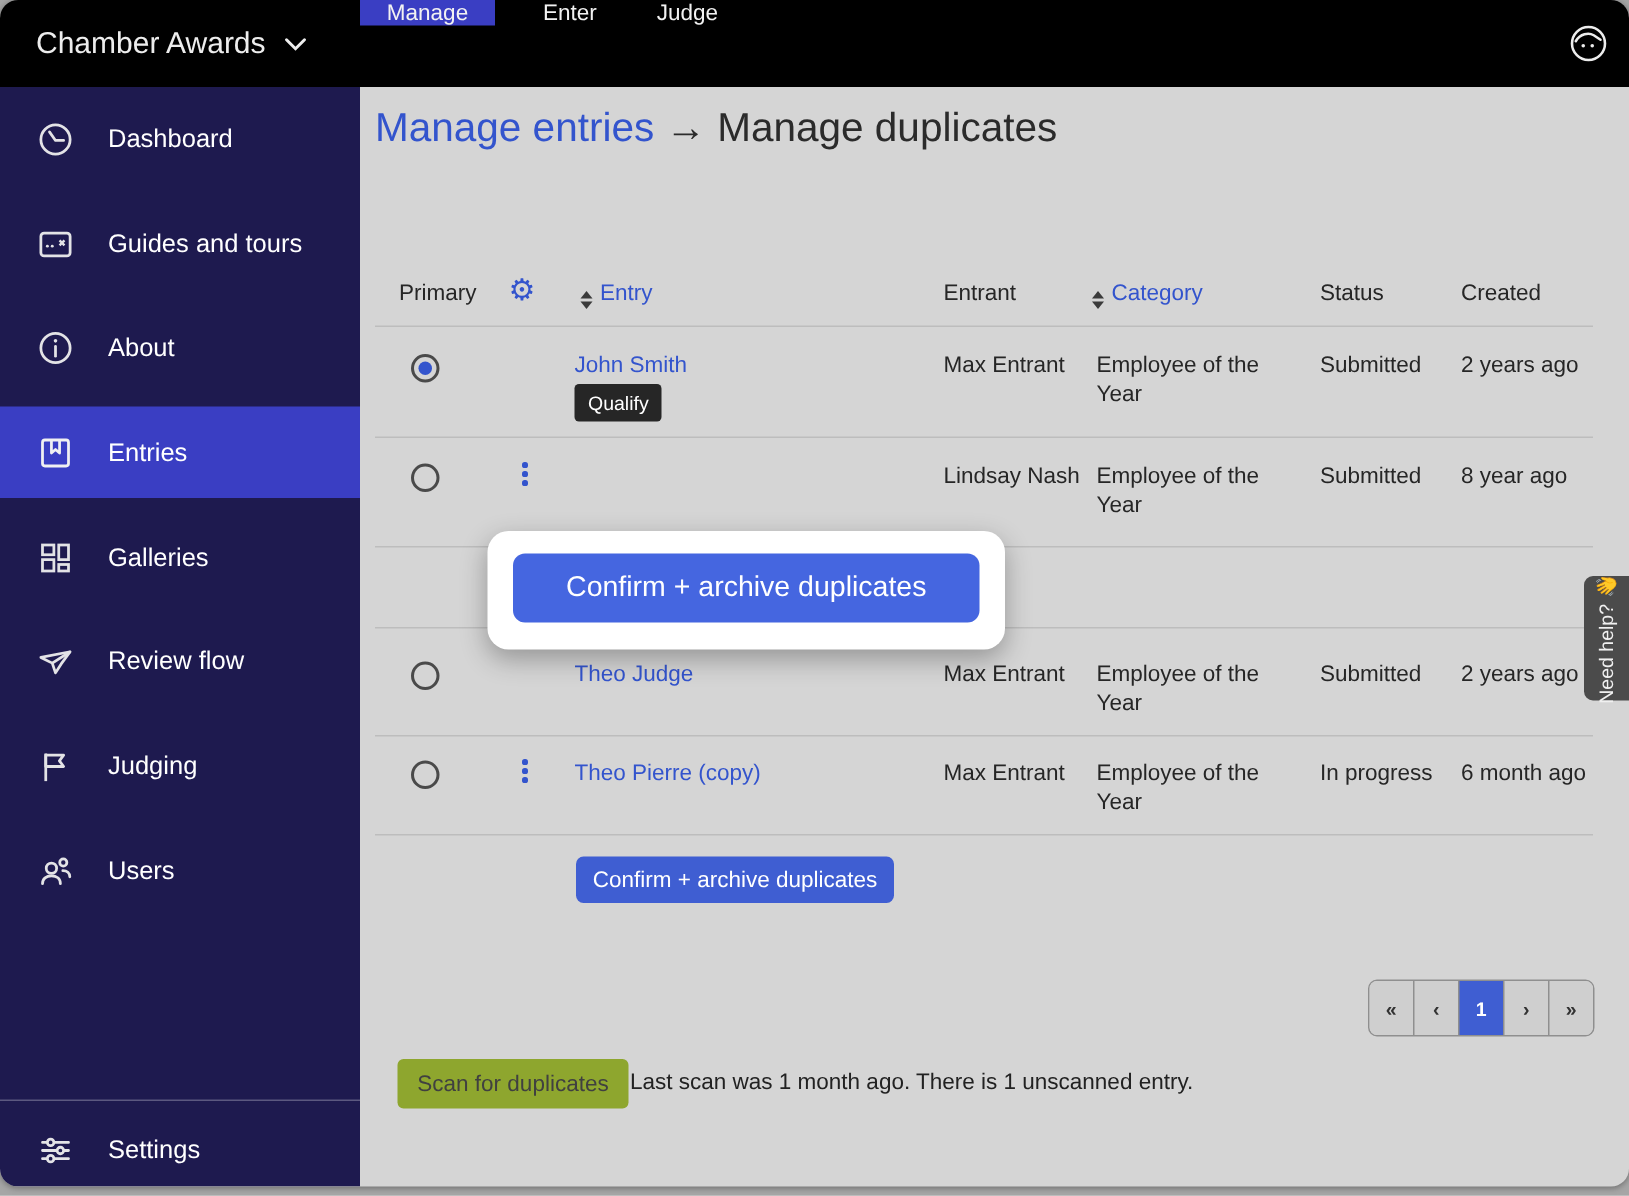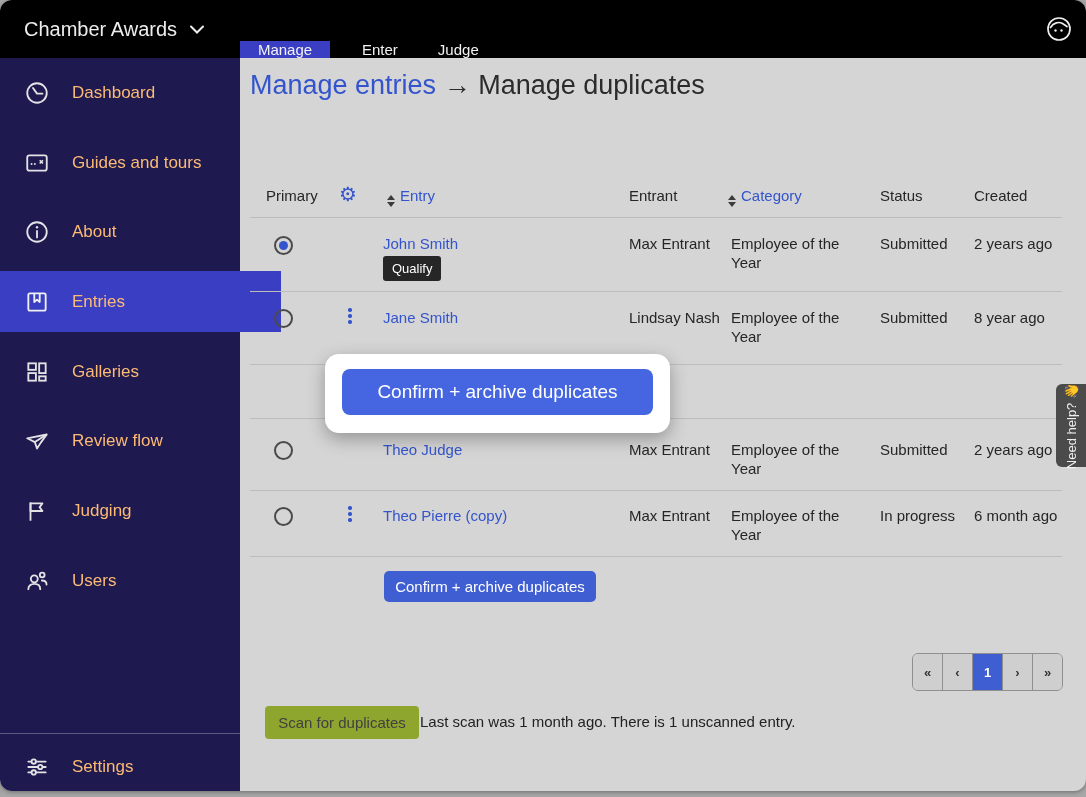--- a/index.html
+++ b/index.html
@@ -10,28 +10,28 @@
   }
   .app{
     position:absolute;left:0;top:0;right:0;bottom:6px;
     border-radius:12px;overflow:hidden;background:var(--main-bg,#d5d5d5);
     box-shadow:0 1px 4px rgba(0,0,0,.35);
   }
   
   .topbar{position:absolute;left:0;top:0;right:0;height:58px;background:var(--topbar-bg,#000);padding-left:48px;}
   .brand{position:absolute;left:24px;top:0;height:58px;display:flex;align-items:center;gap:12px;
          color:#ededed;font-size:20px;cursor:pointer;}
-  .toptabs{position:absolute;left:240px;top:0;height:58px;display:flex;align-items:flex-end;}
+  .toptabs{position:absolute;left:240px;top:0;height:58px;display:flex;align-items:flex-start;}
   .toptab{display:flex;align-items:center;padding:0 20px;color:#f2f2f2;font-size:15px;cursor:pointer;}
   .toptab.active{background:var(--accent,#3838c4);width:50px;justify-content:center;}
   .avatar-btn{position:absolute;right:13px;top:15px;width:28px;height:28px;cursor:pointer;}
   
   .sidebar{position:absolute;left:0;top:58px;width:240px;bottom:0;background:var(--sidebar-bg,#1e1a4f);}
   .side-item{position:absolute;left:0;width:240px;height:61px;display:flex;align-items:center;
-             color:#fdba74;font-size:17px;cursor:pointer;padding-left:41px;}
+             color:#ffffff;font-size:17px;cursor:pointer;}
   .side-item .sicon{position:absolute;left:23px;width:28px;height:28px;display:flex;align-items:center;justify-content:center;}
   .side-item .slabel{position:absolute;left:72px;}
   .side-item.active{background:var(--accent,#3b3fc4);}
   .side-sep{position:absolute;left:0;right:0;height:1px;background:rgba(255,255,255,.28);}
   
   .main{position:absolute;left:240px;top:58px;right:0;bottom:0;padding-left:25px;}
   .breadcrumb{position:absolute;left:10px;top:12px;font-size:27px;color:#2b2b2b;}
   .breadcrumb .bc-link{color:var(--link,#3354cd);cursor:pointer;}
   .hr{position:absolute;left:10px;right:24px;height:1px;background:#bdbdbd;}
   .hcell,.cell{position:absolute;font-size:15px;color:#262626;line-height:19px;}
@@ -245,21 +245,20 @@
       <div class="cell c-created" style="top:16px">2 years ago</div>
     </div>
 
     <div class="trow" style="top:234px;height:72px">
       <span class="radio" style="top:17px"></span>
       <span class="kebab" style="top:14px">
           <i></i>
           <i></i>
           <i></i>
         </span>
-      <div class="cell c-entry" style="top:16px">Jane Smith</div>
       <div class="cell c-entrant" style="top:16px">Lindsay Nash</div>
       <div class="cell c-category" style="top:16px">Employee of the Year</div>
       <div class="cell c-status" style="top:16px">Submitted</div>
       <div class="cell c-created" style="top:16px">8 year ago</div>
     </div>
 
     <div class="trow" style="top:361px;height:71px">
       <span class="radio" style="top:22px"></span>
       <div class="cell c-entry" style="top:21px">Theo Judge</div>
       <div class="cell c-entrant" style="top:21px">Max Entrant</div>

